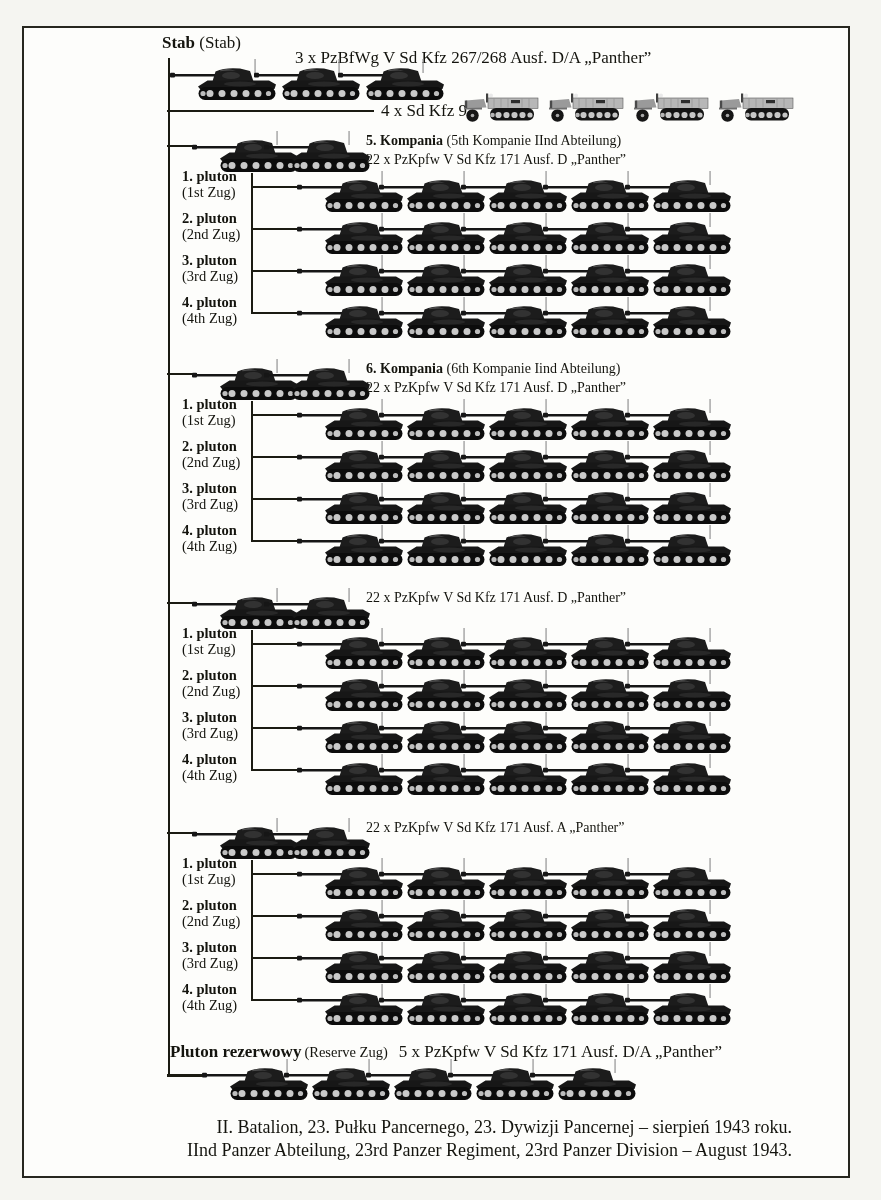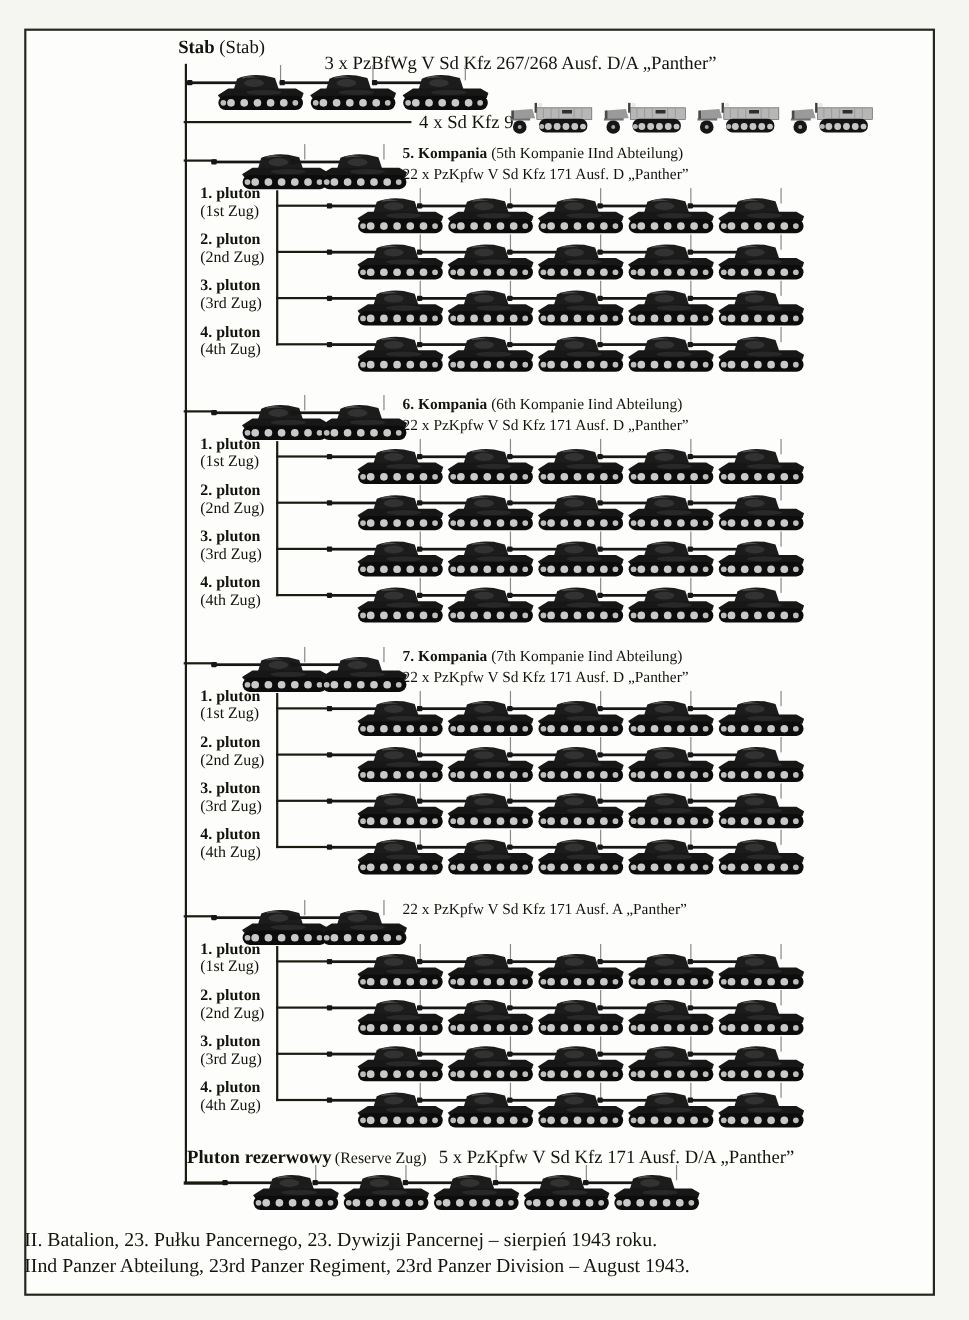--- a/index.html
+++ b/index.html
@@ -30,21 +30,21 @@
   .c5{top:131px;} .c6{top:359px;} .c7{top:588px;} .c8{top:818px;}
   .hq-branch{top:14px;left:167px;width:30px;}
   .hq-tanks{top:0;left:192px;}
   .co-header{position:absolute;left:366px;top:0;font-size:14px;line-height:19px;white-space:nowrap;}
   .subline{left:251px;top:42px;height:141px;}
   .platoon{position:absolute;left:0;width:881px;height:0;}
   .pl1{top:40px;} .pl2{top:82px;} .pl3{top:124px;} .pl4{top:166px;}
   .pl-label{position:absolute;left:182px;top:-2px;}
   .pl-branch{top:15px;left:251px;width:48px;}
   .pl-tanks{top:0;left:297px;}
-  .caption{position:absolute;left:22px;top:1116px;width:770px;text-align:left;
+  .caption{position:absolute;left:22px;top:1116px;width:770px;text-align:right;
     font-size:18px;line-height:23px;}
   .caption .it{}
   svg.defsonly{position:absolute;width:0;height:0;}
 </style>
 </head>
 <body>
 
 <svg class="defsonly" aria-hidden="true">
   <defs>
     <symbol id="sym-tank" viewBox="0 0 112 42">
@@ -357,22 +357,20 @@
   <div class="hline hq-branch"></div>
   <div class="row row-hq hq-tanks">
       <svg class="tank" viewBox="0 0 112 42">
         <use href="#sym-tank"></use>
       </svg>
       <svg class="tank" viewBox="0 0 112 42">
         <use href="#sym-tank"></use>
       </svg>
     </div>
   <div class="co-header">
-    <div><span class="b">7. Kompania</span>
-      <span>(7th Kompanie Iind Abteilung)</span></div>
     <div>22 x PzKpfw V Sd Kfz 171 Ausf. D „Panther”</div>
   </div>
   <div class="vline subline"></div>
   <div class="platoon pl1">
     <div class="pl-label t15">
       <div class="b">1. pluton</div>
       <div>(1st Zug)</div>
       </div>
     <div class="hline pl-branch"></div>
     <div class="row row-pl pl-tanks">

